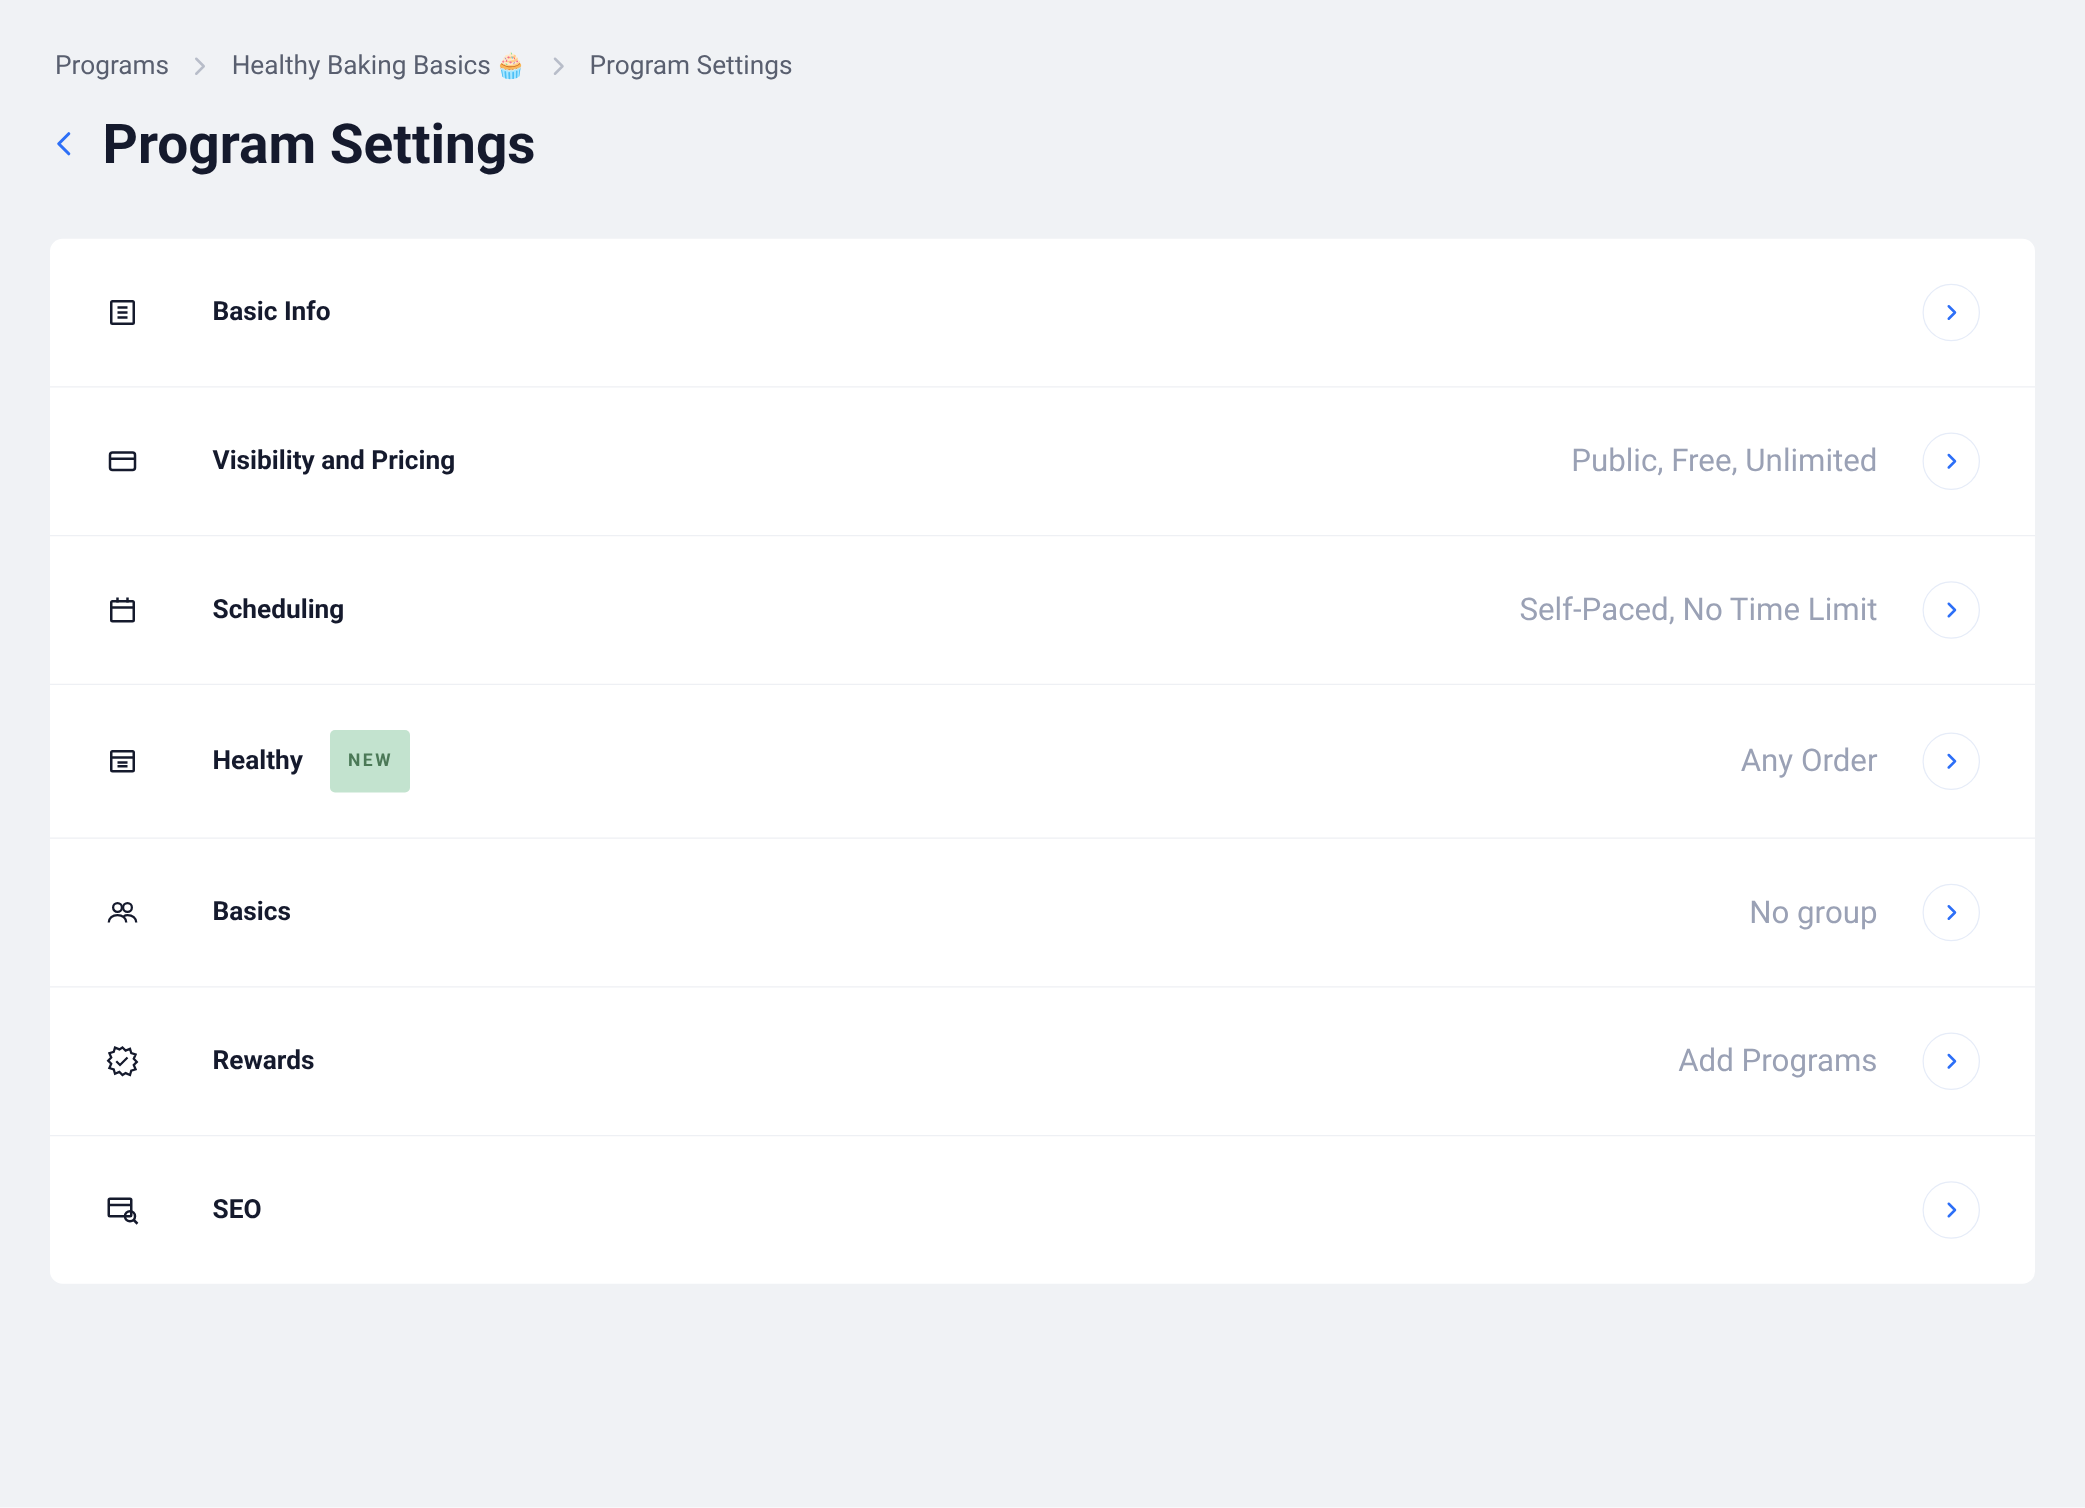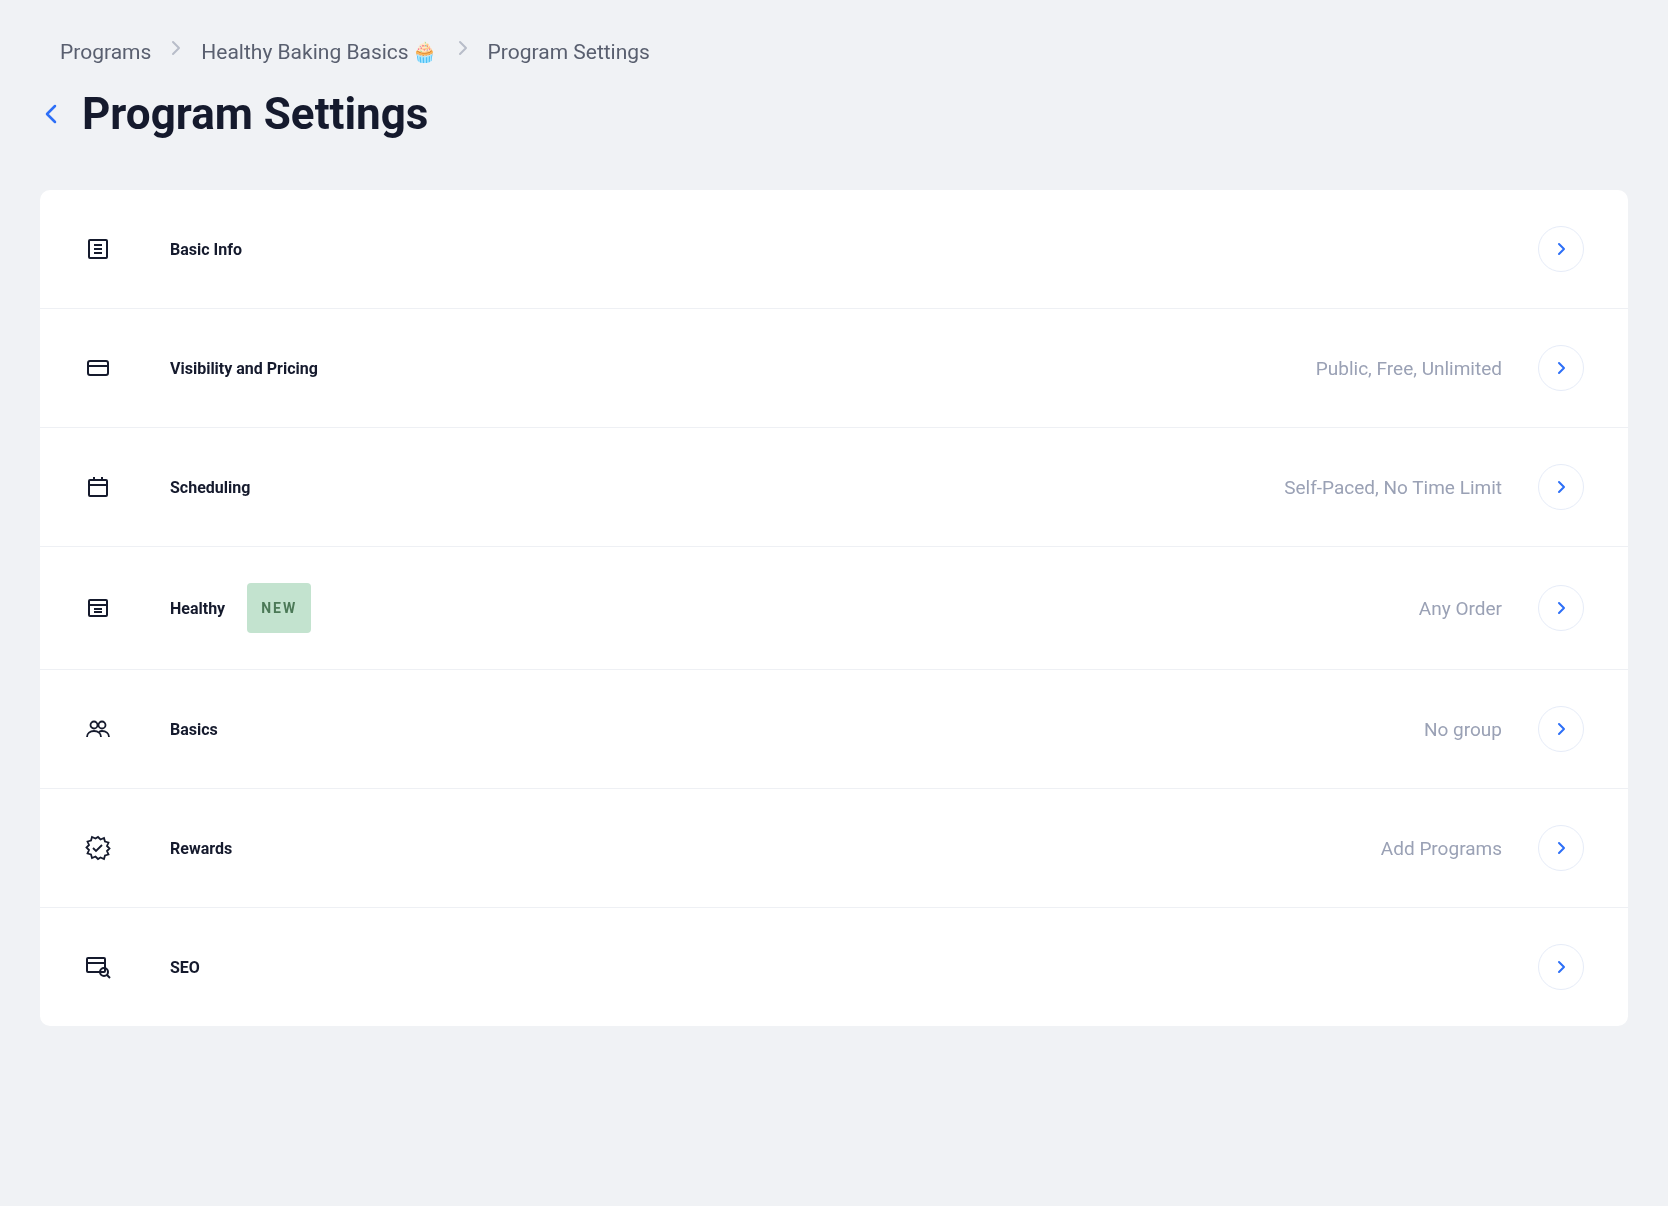--- a/index.html
+++ b/index.html
@@ -9,24 +9,24 @@
     }
     body {
       font-family: -apple-system, BlinkMacSystemFont, 'Segoe UI', Roboto, Helvetica, Arial, sans-serif;
       background: #f0f2f5;
       width: 1668px;
       height: 1206px;
       padding: 40px;
     }
     .breadcrumb {
       display: flex;
-      align-items: flex-start;
+      align-items: center;
       gap: 20px;
       margin-bottom: 24px;
-      margin-left: 20px;
+      margin-left: 4px;
     }
     .breadcrumb-item {
       color: #595f6f;
       font-size: 21px;
       cursor: pointer;
     }
     .breadcrumb-separator {
       color: #b8bdc9;
       display: flex;
       align-items: center;
@@ -66,40 +66,40 @@
     .row-icon {
       width: 28px;
       height: 28px;
       display: flex;
       align-items: center;
       justify-content: center;
       margin-right: 58px;
       color: #151a2d;
     }
     .row-label {
-      font-size: 16px;
+      font-size: 21px;
       font-weight: 700;
       color: #151a2d;
       flex-shrink: 0;
     }
     .row-badge {
       background: #c3e3cf;
       color: #4b7957;
       font-size: 14px;
       font-weight: 700;
       letter-spacing: 2px;
       padding: 17px 14px;
       border-radius: 4px;
       margin-left: 22px;
     }
     .row-spacer {
       flex: 1;
     }
     .row-value {
-      font-size: 19px;
+      font-size: 25px;
       color: #9aa1b5;
       margin-right: 36px;
       text-align: right;
     }
     .row-arrow {
       width: 46px;
       height: 46px;
       border-radius: 50%;
       border: 1px solid #e6ecf8;
       display: flex;

